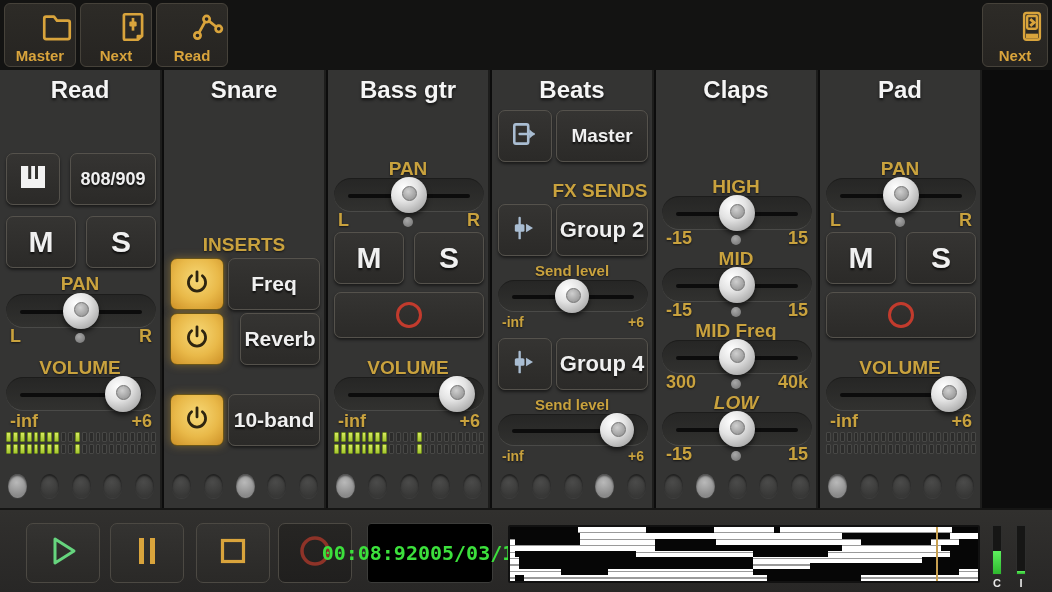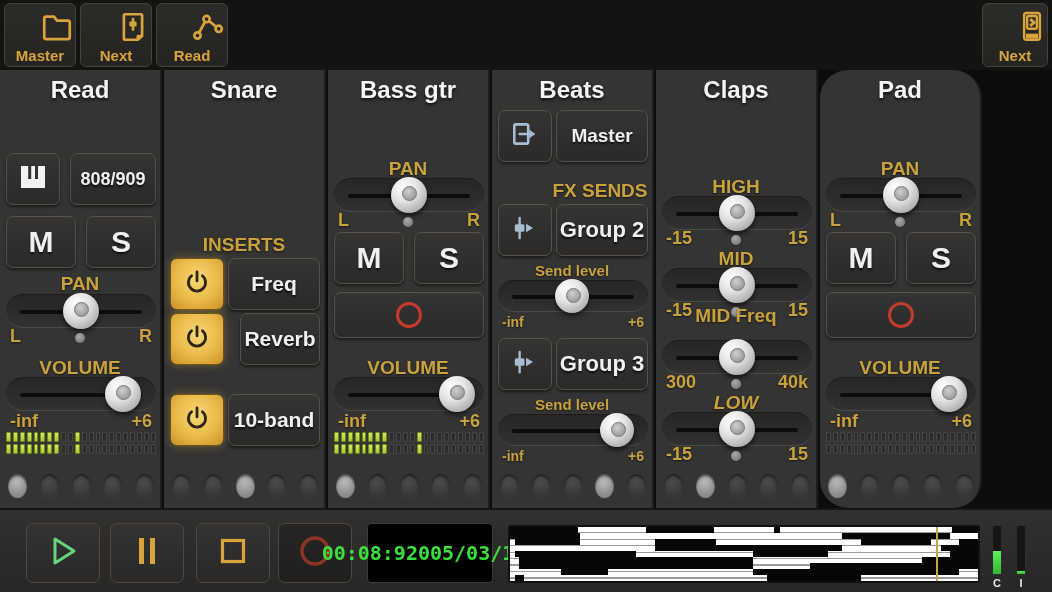--- a/index.html
+++ b/index.html
@@ -463,21 +463,21 @@
     <div class="row" style="top:268px; gap:4px;">
       <div class="btn icon-btn">
         <span>
           <svg width="30" height="30" viewBox="0 0 28 28" fill="none" stroke="#a9bdd2" stroke-width="2.2" stroke-linecap="round">
             <line x1="9" y1="4.5" x2="9" y2="23.5"></line>
             <rect x="4.5" y="10.5" width="9" height="7" rx="1.5" fill="#a9bdd2" stroke="none"></rect>
             <path d="M15 10 L21.5 14 L15 18" fill="#a9bdd2" stroke="none"></path>
           </svg>
         </span>
       </div>
-      <div class="btn name-btn send-name">Group 3</div>
+      <div class="btn name-btn send-name">Group 4</div>
     </div>
     <div class="sec-label small-label" style="top:326px;">Send level</div>
     <div class="slider" style="top:344px; height:32px;">
       <div class="track" style="top:14px;"></div>
         <div class="knob" style="width: 34px; height: 34px; left: calc(80% - 18px);"></div>
     </div>
     <div class="range-row small" style="top:378px;">
       <span>-inf</span>
       <span>+6</span>
     </div>
@@ -508,21 +508,21 @@
     <div class="slider" style="top:198px;">
       <div class="track"></div>
         <div class="knob" style="left: calc(50% - 18px);"></div>
     </div>
     <div class="tick-dot" style="top:237px;"></div>
     <div class="range-row" style="top:230px;">
       <span>-15</span>
       <span>15</span>
     </div>
 
-    <div class="sec-label" style="top:235px;">MID Freq</div>
+    <div class="sec-label" style="top:250px;">MID Freq</div>
     <div class="slider" style="top:270px;">
       <div class="track"></div>
         <div class="knob" style="left: calc(50% - 18px);"></div>
     </div>
     <div class="tick-dot" style="top:309px;"></div>
     <div class="range-row" style="top:302px;">
       <span>300</span>
       <span>40k</span>
     </div>
 
@@ -539,21 +539,21 @@
 
     <div class="dots" style="top:404px;">
         <div class="dot"></div>
         <div class="dot active"></div>
         <div class="dot"></div>
         <div class="dot"></div>
         <div class="dot"></div>
       </div>
   </div>
 
-  <div class="strip" style="left:820px;border-radius:28px;">
+  <div class="strip" style="left:820px;">
     <div class="ch-title">Pad</div>
     <div class="sec-label" style="top:88px;">PAN</div>
     <div class="slider" style="top:108px;">
       <div class="track"></div>
         <div class="knob" style="left: calc(50% - 18px);"></div>
     </div>
     <div class="tick-dot" style="top:147px;"></div>
     <div class="range-row" style="top:140px;">
       <span>L</span>
       <span>R</span>

